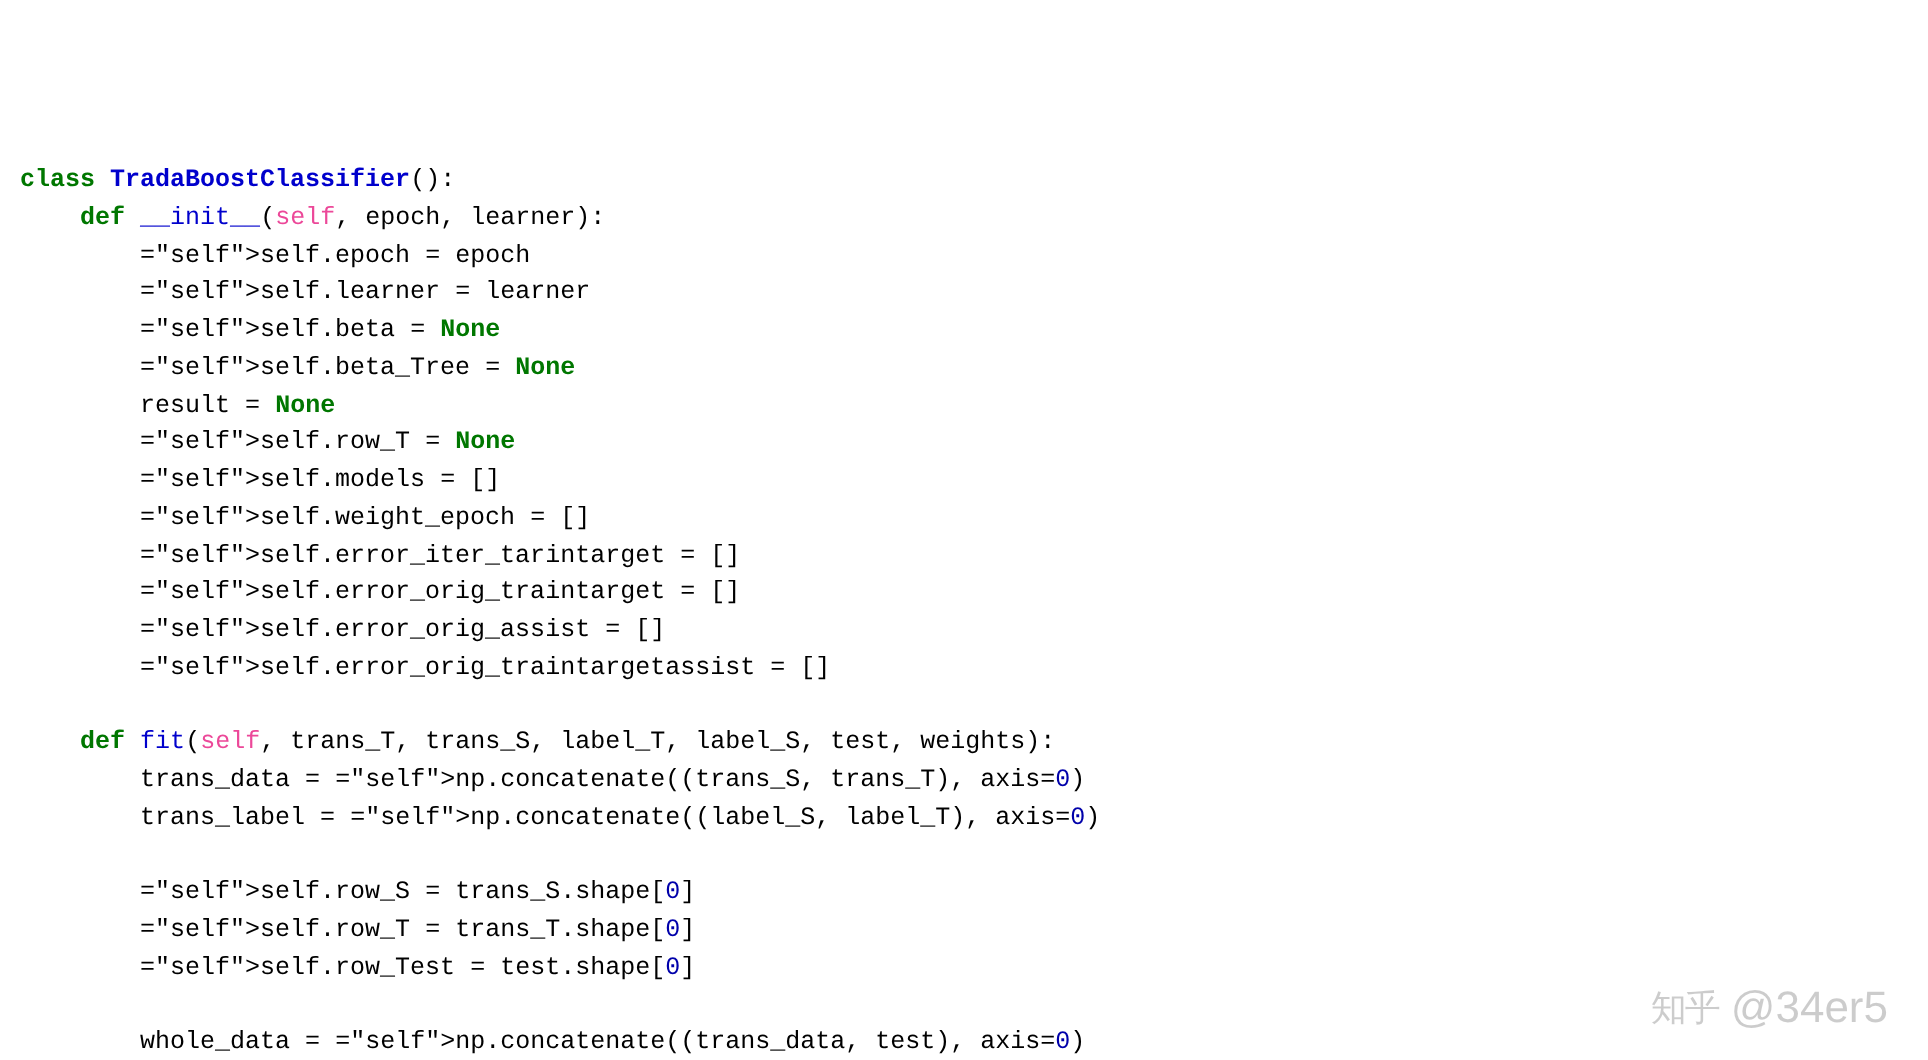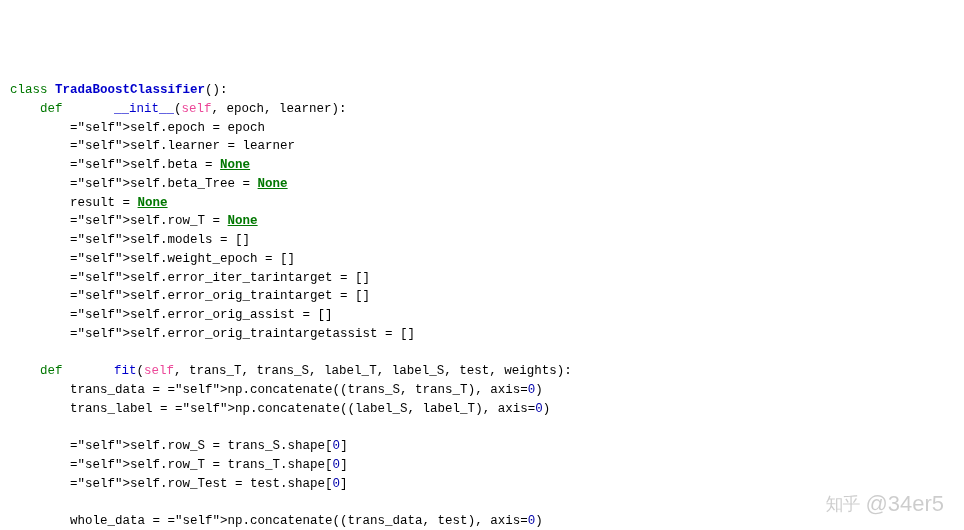--- a/index.html
+++ b/index.html
@@ -10,27 +10,27 @@
     font-size: 12.5px;
     line-height: 1.5;
     color: #000;
     white-space: pre;
     position: relative;
     width: 964px;
     height: 530px;
     box-sizing: border-box;
     overflow: hidden;
   }
-  .kw   { color: #007700; font-weight: normal; }   
+  .kw   { color: #007700; font-weight: bold; }   
   .cls  { color: #0000cc; font-weight: bold; }   
-  .fn   { color: #0000cc; margin-left: 44px; }                      
+  .fn   { color: #0000cc; }                      
   .self { color: #ec4899; }                      
   .op   { color: #000; }
   .num  { color: #0000aa; }
-  .none { color: #007700; font-weight: bold; text-decoration: underline; }
+  .none { color: #007700; font-weight: bold; }
   .watermark {
     position: absolute;
     right: 20px;
     bottom: 10px;
     color: rgba(0,0,0,0.20);
     font-size: 22px;
     font-family: sans-serif;
     font-style: normal;
     margin-top: 18px;
   }

